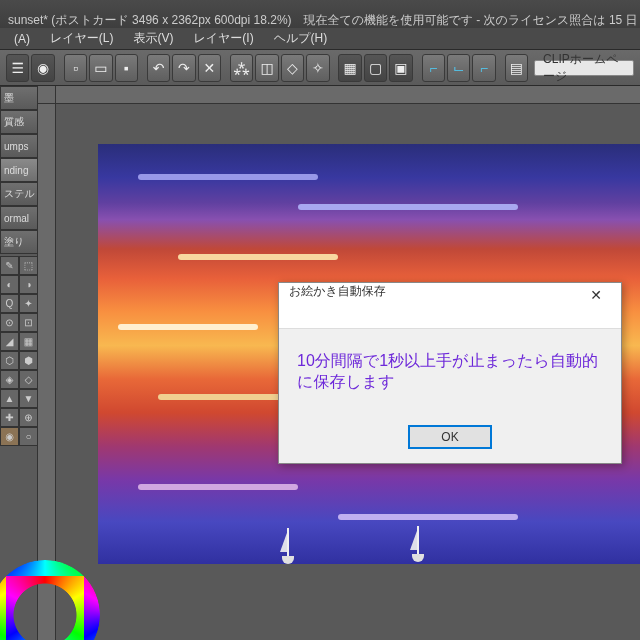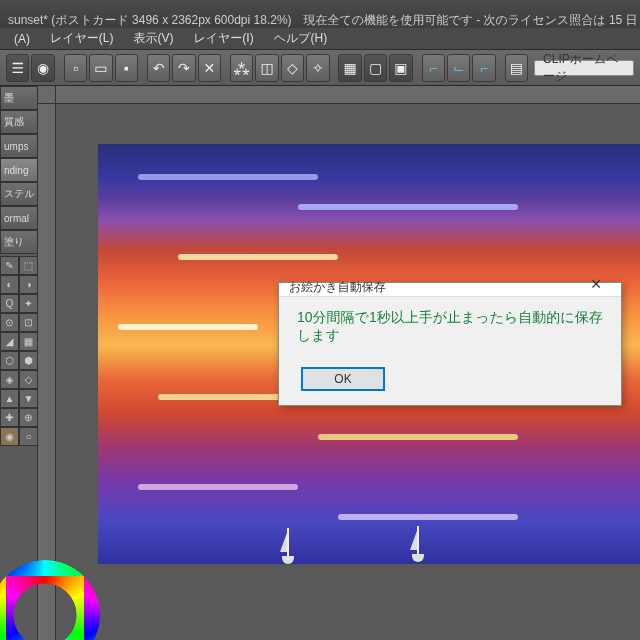--- a/index.html
+++ b/index.html
@@ -40,24 +40,24 @@
 .s9{top:340px;left:40px;width:160px;background:#d0a8e0}
 .s10{top:370px;left:240px;width:180px;background:#c0b0f0}
 .boat{position:absolute;width:20px;height:40px}
 .boat::before{content:"";position:absolute;bottom:0;left:4px;width:12px;height:8px;background:#e0e0e0;border-radius:0 0 6px 6px}
 .boat::after{content:"";position:absolute;bottom:8px;left:9px;width:2px;height:28px;background:#f0f0f0}
 .sail{position:absolute;bottom:12px;left:2px;width:0;height:0;border-left:8px solid transparent;border-bottom:22px solid rgba(240,240,240,0.9)}
 .b1{top:380px;left:180px}
 .b2{top:378px;left:310px}
 .colorring{position:absolute;bottom:-30px;left:-10px;width:110px;height:110px;border-radius:50%;border:16px solid transparent;background:conic-gradient(red,yellow,lime,cyan,blue,magenta,red);-webkit-mask:radial-gradient(circle,transparent 40%,black 41%);mask:radial-gradient(circle,transparent 40%,black 41%)}
 .dialog{position:absolute;top:282px;left:278px;width:344px;background:#f0f0f0;border:1px solid #888;box-shadow:2px 2px 8px rgba(0,0,0,0.3);z-index:100}
-.dlg-title{height:14px;background:#fff;display:flex;align-items:flex-end;padding:0 10px;border-bottom:1px solid #ddd;font-size:12px;color:#333}
+.dlg-title{height:46px;background:#fff;display:flex;align-items:flex-start;padding:0 10px;border-bottom:1px solid #ddd;font-size:12px;color:#333}
 .dlg-close{margin-left:auto;width:30px;height:24px;display:flex;align-items:center;justify-content:center;font-size:14px;color:#333;cursor:default}
-.dlg-body{padding:12px 18px;color:#15803d;font-size:14px}
-.dlg-btns{padding:10px 22px 14px;display:flex;justify-content:flex-start}
+.dlg-body{padding:22px 18px;color:#6d28d9;font-size:16px}
+.dlg-btns{padding:10px 22px 14px;display:flex;justify-content:center}
 .dlg-ok{width:84px;height:24px;background:#e1e1e1;border:2px solid #0078d7;font-size:12px;color:#333;cursor:default}
 </style>
 </head>
 <body>
 
 <div class="titlebar">
   <span>sunset* (ポストカード 3496 x 2362px 600dpi 18.2%)　現在全ての機能を使用可能です - 次のライセンス照合は 15 日</span>
 </div>
 
 <div class="menubar">

